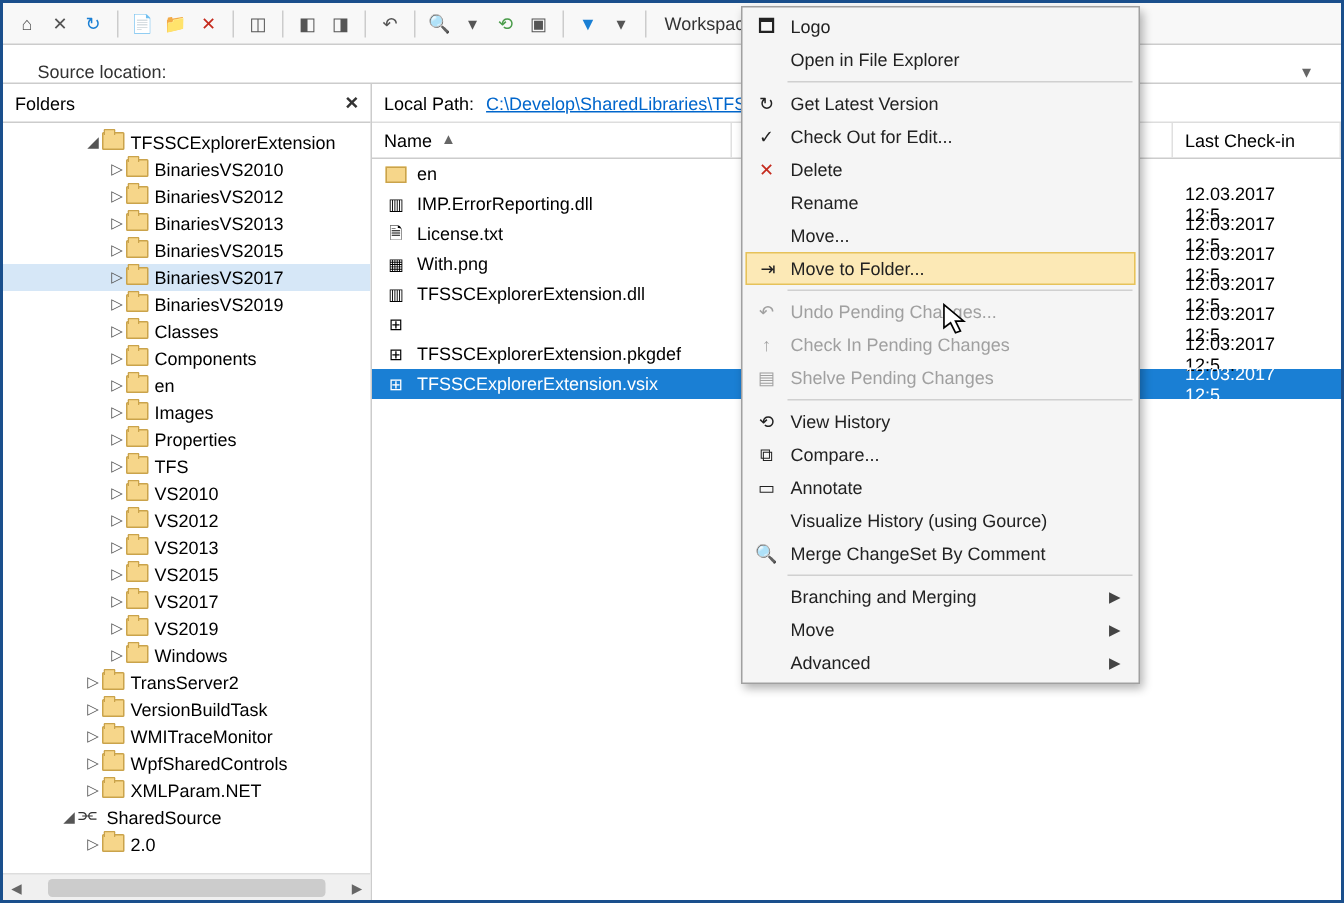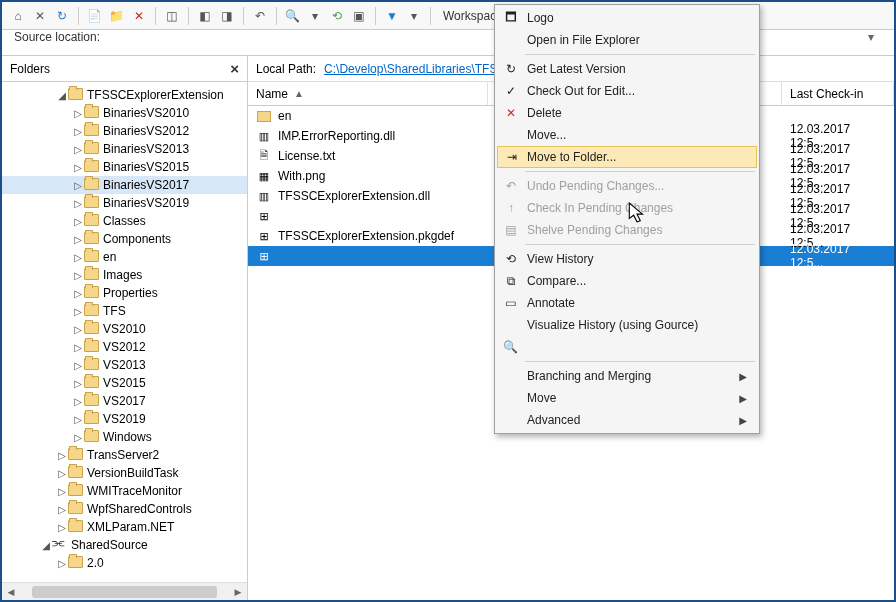--- a/index.html
+++ b/index.html
@@ -1,21 +1,21 @@
 <!DOCTYPE html>
 <html><head>
 <meta charset="utf-8">
 <style>
 * { box-sizing: border-box; margin: 0; padding: 0; font-family: "Segoe UI", Tahoma, sans-serif; font-size: 12px; }
 body { width: 896px; height: 602px; background: #fff; overflow: hidden; position: relative; border: 2px solid #1a4f8c; }
 .toolbar { height: 28px; border-bottom: 1px solid #ccc; display: flex; align-items: center; padding: 0 6px; gap: 2px; background: #f8f8f8; }
 .toolbar .sep { width: 1px; height: 18px; background: #ccc; margin: 0 4px; }
 .toolbar .tbtn { width: 20px; height: 20px; display: flex; align-items: center; justify-content: center; color: #555; cursor: pointer; }
 .toolbar .wslabel { margin-left: 6px; color: #333; }
-.srcrow { height: 26px; border-bottom: 1px solid #ccc; display: flex; align-items: flex-start; padding: 0 12px; gap: 10px; }
+.srcrow { height: 26px; border-bottom: 1px solid #ccc; display: flex; align-items: flex-end; padding: 0 23px; gap: 10px; }
 .srcrow .lbl { color: #333; }
 .srcrow .path { display: flex; align-items: center; gap: 6px; color: #333; }
 .srcrow .dropdown-arrow { position: absolute; right: 20px; color: #666; cursor: pointer; }
 .main { display: flex; height: calc(100% - 28px - 26px); }
 .folders { width: 246px; border-right: 1px solid #ccc; display: flex; flex-direction: column; }
 .folders-header { height: 26px; border-bottom: 1px solid #ccc; display: flex; align-items: center; justify-content: space-between; padding: 0 8px; }
 .folders-header .x { font-size: 15px; cursor: pointer; font-weight: bold; color: #333; }
 .tree { flex: 1; overflow: hidden; padding: 4px 0; position: relative; }
 .tree-row { display: flex; align-items: center; height: 18px; cursor: pointer; white-space: nowrap; }
 .tree-row.selected { background: #d6e7f7; }
@@ -310,20 +310,21 @@
           <div class="col col-name">
             <span class="fic">⊞</span>
             <span>TFSSCExplorerExtension.pkgdef</span>
           </div>
           <div class="col col-t"></div>
           <div class="col col-date">12.03.2017 12:5...</div>
         </div>
         <div class="grid-row selected">
           <div class="col col-name">
             <span class="fic">⊞</span>
+            <span>TFSSCExplorerExtension.vsix</span>
           </div>
           <div class="col col-t"></div>
           <div class="col col-date">12.03.2017 12:5...</div>
         </div>
       </div>
   </div>
 </div>
 
 <div class="ctxmenu" id="ctxmenu">
     <div class="mi">
@@ -338,20 +339,23 @@
       <span class="mic" style="">↻</span>
       <span>Get Latest Version</span>
     </div>
     <div class="mi">
       <span class="mic" style="">✓</span>
       <span>Check Out for Edit...</span>
     </div>
     <div class="mi">
       <span class="mic" style="color:#c52b1e">✕</span>
       <span>Delete</span>
+    </div>
+    <div class="mi">
+      <span>Rename</span>
     </div>
     <div class="mi">
       <span>Move...</span>
     </div>
     <div class="mi hover">
       <span class="mic" style="">⇥</span>
       <span>Move to Folder...</span>
     </div>
     <div class="msep"></div>
     <div class="mi disabled">
@@ -377,20 +381,21 @@
     </div>
     <div class="mi">
       <span class="mic" style="">▭</span>
       <span>Annotate</span>
     </div>
     <div class="mi">
       <span>Visualize History (using Gource)</span>
     </div>
     <div class="mi">
       <span class="mic" style="">🔍</span>
+      <span>Merge ChangeSet By Comment</span>
     </div>
     <div class="msep"></div>
     <div class="mi">
       <span>Branching and Merging</span>
       <span class="sub">▶</span>
     </div>
     <div class="mi">
       <span>Move</span>
       <span class="sub">▶</span>
     </div>

